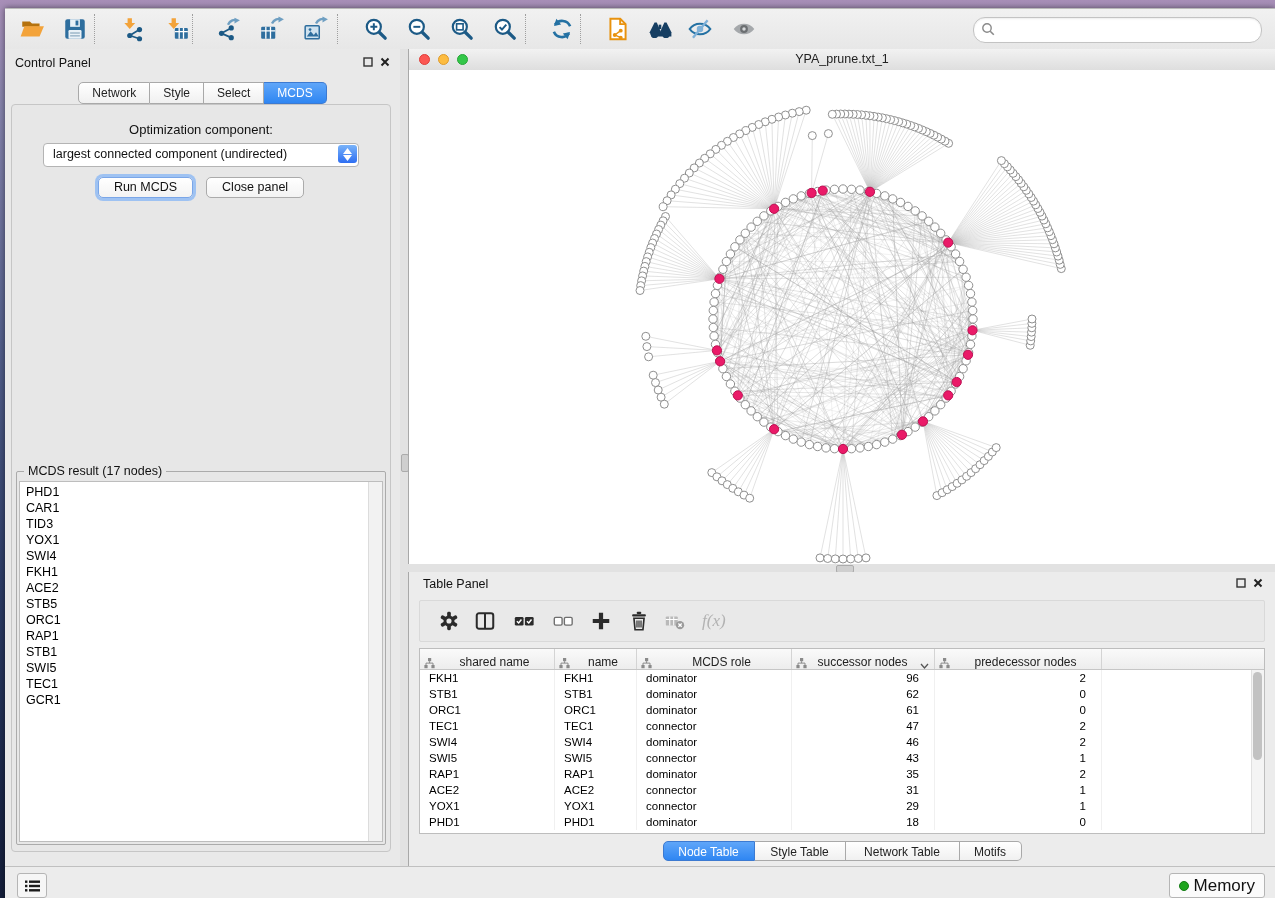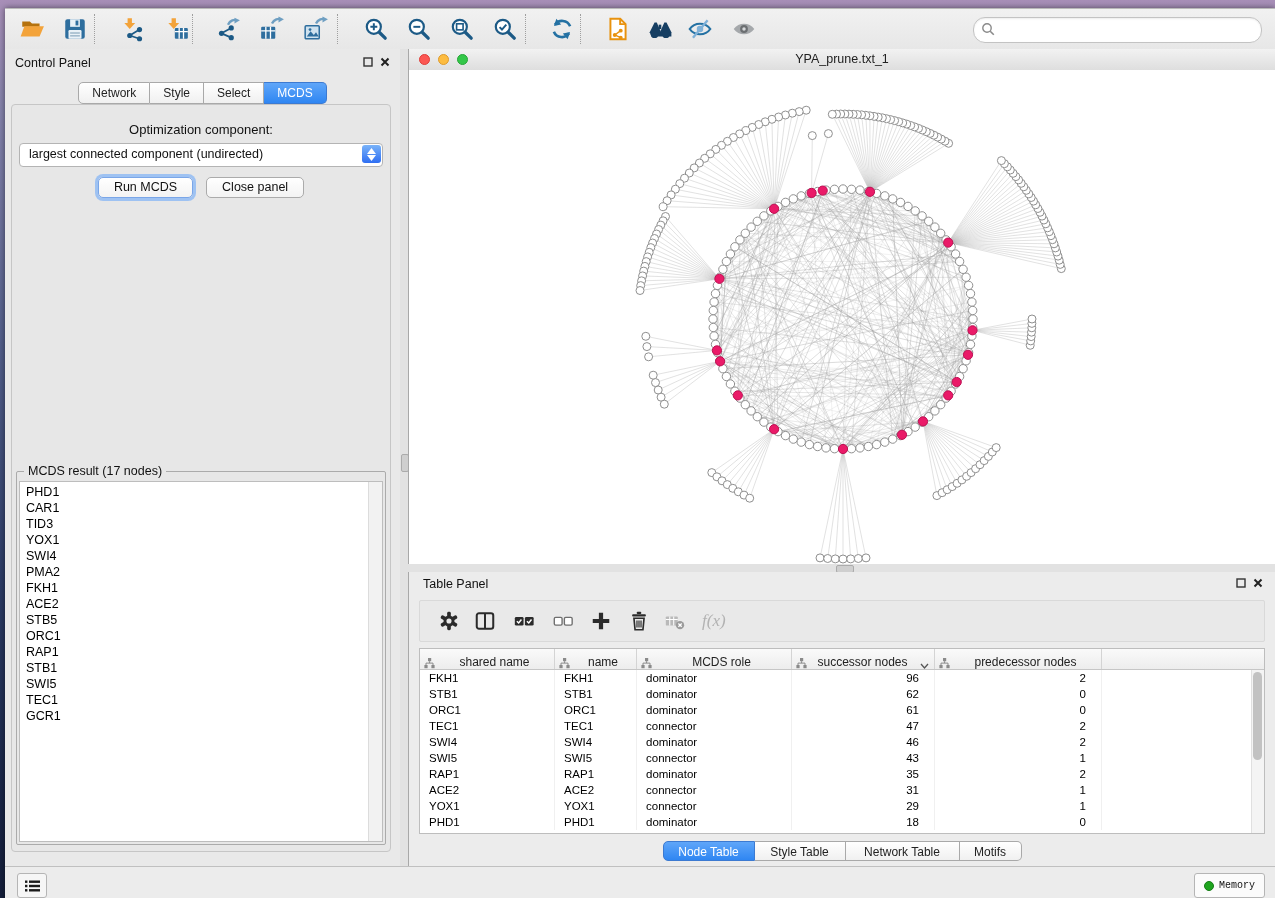--- a/index.html
+++ b/index.html
@@ -20,21 +20,21 @@
   .control-panel{position:absolute;left:0;top:41px;width:395px;height:817px;background:#e9e9e9;}
   .panel-title{position:absolute;left:10px;top:7px;font-size:12.5px;color:#111;}
   .panel-btns{position:absolute;top:8px;display:flex;gap:7px;align-items:center;}
   .cp-tabs{position:absolute;left:0;right:0;top:33px;display:flex;justify-content:center;}
   .tab{height:20px;line-height:20px;padding:0 13px;font-size:12px;color:#222;background:linear-gradient(#ffffff,#f0f0f0);border:1px solid #a9a9a9;border-left:none;cursor:pointer;text-align:center;}
   .tab:first-child{border-left:1px solid #a9a9a9;border-radius:5px 0 0 5px;}
   .tab:last-child{border-radius:0 5px 5px 0;}
   .tab.selected{background:linear-gradient(#5fa6f9,#2f86f2);color:#fff;border-color:#3c7ad1;}
   .cp-body{position:absolute;left:6px;right:9px;top:55px;bottom:14px;background:#e7e7e7;border:1px solid #c6c6c6;border-radius:4px;}
   .opt-label{position:absolute;left:0;right:0;top:17px;text-align:center;font-size:13px;color:#111;}
-  .opt-select{position:absolute;left:50%;transform:translateX(-50%);top:38px;width:314px;height:22px;background:#fff;border:1px solid #b4b4b4;border-radius:4px;cursor:pointer;padding-left:48px;}
+  .opt-select{position:absolute;left:50%;transform:translateX(-50%);top:38px;width:314px;height:22px;background:#fff;border:1px solid #b4b4b4;border-radius:4px;cursor:pointer;}
   .opt-select .val{position:absolute;left:9px;top:3px;font-size:12.5px;color:#111;white-space:nowrap;}
   .opt-select .stepper{position:absolute;right:1px;top:1px;width:19px;height:18px;border-radius:3px;background:linear-gradient(#79b3f9,#2e6ef2);display:flex;flex-direction:column;align-items:center;justify-content:center;gap:1px;}
   .cp-buttons{position:absolute;left:0;right:0;top:72px;display:flex;justify-content:center;gap:13px;}
   .btn{height:21px;line-height:19px;padding:0 15px;font-size:12.5px;color:#111;background:linear-gradient(#ffffff,#f3f3f3);border:1px solid #ababab;border-radius:5px;cursor:pointer;}
   .btn.focused{box-shadow:0 0 0 3px rgba(110,170,250,.6);border-color:#7aa6e8;}
   .result-group{position:absolute;left:4px;right:4px;top:366px;bottom:6px;border:1px solid #ababab;border-radius:2px;}
   .result-legend{position:absolute;left:7px;top:-8px;background:#e7e7e7;padding:0 4px;font-size:12.5px;color:#111;}
   .result-list{position:absolute;left:2px;right:2px;top:9px;bottom:2px;background:#fff;border:1px solid #bdbdbd;overflow:hidden;}
   .result-scroll{position:absolute;right:0;top:0;bottom:0;width:13px;background:#f2f2f2;border-left:1px solid #dcdcdc;}
   .result-item{font-size:12.5px;line-height:16px;padding-left:6px;color:#000;cursor:default;}
@@ -71,21 +71,21 @@
   .trow{display:flex;height:16px;line-height:16px;font-size:11.5px;color:#000;}
   .td{box-sizing:border-box;border-right:1px solid #f0f0f0;padding-left:9px;overflow:hidden;white-space:nowrap;cursor:default;}
   .td.num{text-align:right;padding-right:15px;padding-left:0;}
   .tscroll{position:absolute;right:0;top:21px;bottom:0;width:12px;background:#f4f4f4;border-left:1px solid #e0e0e0;}
   .tscroll .thumb{position:absolute;left:1px;top:2px;width:9px;height:88px;background:#c2c2c2;border-radius:5px;}
   .tp-tabs{position:absolute;left:0;right:0;top:269px;display:flex;justify-content:center;}
 
   
   .status-bar{position:absolute;left:0;top:858px;width:100%;height:35px;background:#ececec;border-top:1px solid #c0c0c0;}
   .menu-btn{position:absolute;left:12px;top:6px;width:28px;height:23px;background:#f6f6f6;border:1px solid #b5b5b5;border-radius:3px;cursor:pointer;display:flex;align-items:center;justify-content:center;}
-  .memory-btn{position:absolute;right:10px;top:6px;height:23px;background:#fbfbfb;border:1px solid #b5b5b5;border-radius:3px;cursor:pointer;display:flex;align-items:center;gap:5px;padding:0 9px;font-size:10px;color:#111;font-family:Liberation Mono, monospace;}
+  .memory-btn{position:absolute;right:10px;top:6px;height:23px;background:#fbfbfb;border:1px solid #b5b5b5;border-radius:3px;cursor:pointer;display:flex;align-items:center;gap:5px;padding:0 9px;font-size:17px;color:#111;}
   .memory-dot{width:10px;height:10px;border-radius:50%;background:#1ea41e;border:1px solid #157d15;box-sizing:border-box;}
 </style>
 </head>
 <body>
 
 <div class="screen">
   <div class="desktop"></div>
   <div class="app">
 
     <div class="main-toolbar">
@@ -250,21 +250,20 @@
         </div>
         <div class="result-group">
           <div class="result-legend">MCDS result (17 nodes)</div>
           <div class="result-list">
             <div>
                 <div class="result-item">PHD1</div>
                 <div class="result-item">CAR1</div>
                 <div class="result-item">TID3</div>
                 <div class="result-item">YOX1</div>
                 <div class="result-item">SWI4</div>
-                <div class="result-item">PMA2</div>
                 <div class="result-item">FKH1</div>
                 <div class="result-item">ACE2</div>
                 <div class="result-item">STB5</div>
                 <div class="result-item">ORC1</div>
                 <div class="result-item">RAP1</div>
                 <div class="result-item">STB1</div>
                 <div class="result-item">SWI5</div>
                 <div class="result-item">TEC1</div>
                 <div class="result-item">GCR1</div>
               </div>

